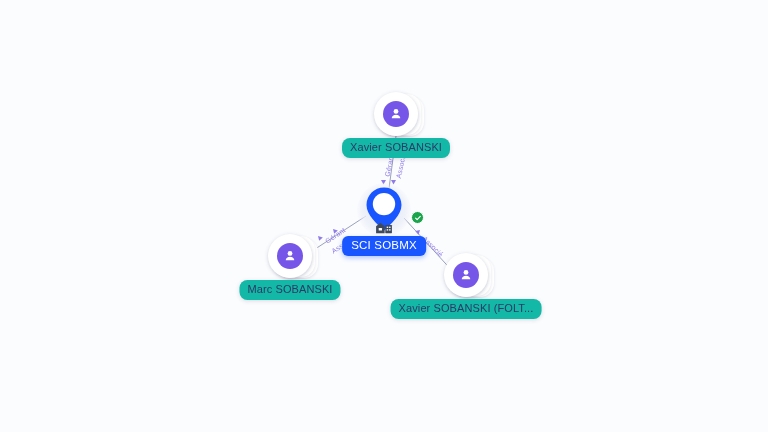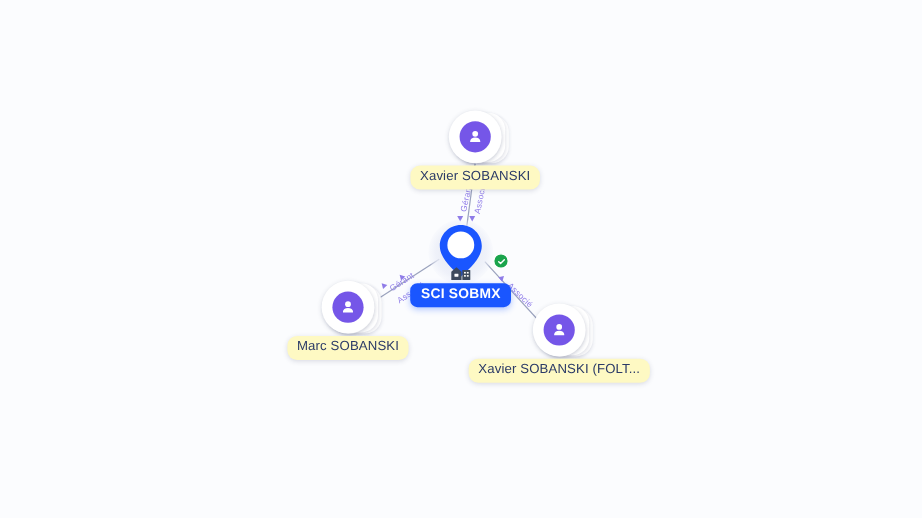--- a/index.html
+++ b/index.html
@@ -77,21 +77,21 @@
     align-items: center;
     justify-content: center;
   }
   .avatar .disc svg { display: block; }
 
   
   .node-label {
     position: absolute;
     left: 50%;
     transform: translateX(-50%);
-    background: #fef9c3;
+    background: #14b8a6;
     border-radius: 8px;
     box-shadow: 0 1px 4px rgba(40,50,90,0.17);
     padding: 3px 8px 4px 8px;
     font-size: 11px;
     line-height: 13px;
     color: #2b3a67;
     white-space: nowrap;
     z-index: 6;
     letter-spacing: 0.1px;
     text-align: center;
@@ -144,21 +144,21 @@
   .company-label {
     position: absolute;
     left: 50%;
     top: 26px;
     transform: translateX(-50%);
     background: #1a56ff;
     color: #ffffff;
     border-radius: 6px;
     padding: 3px 9px 4px 9px;
     font-size: 11.5px;
-    font-weight: bold;
+    font-weight: normal;
     line-height: 13px;
     white-space: nowrap;
     box-shadow: 0 2px 5px rgba(26,86,255,0.32);
     z-index: 8;
     letter-spacing: 0.2px;
   }
 
   
   .edge-label {
     position: absolute;

